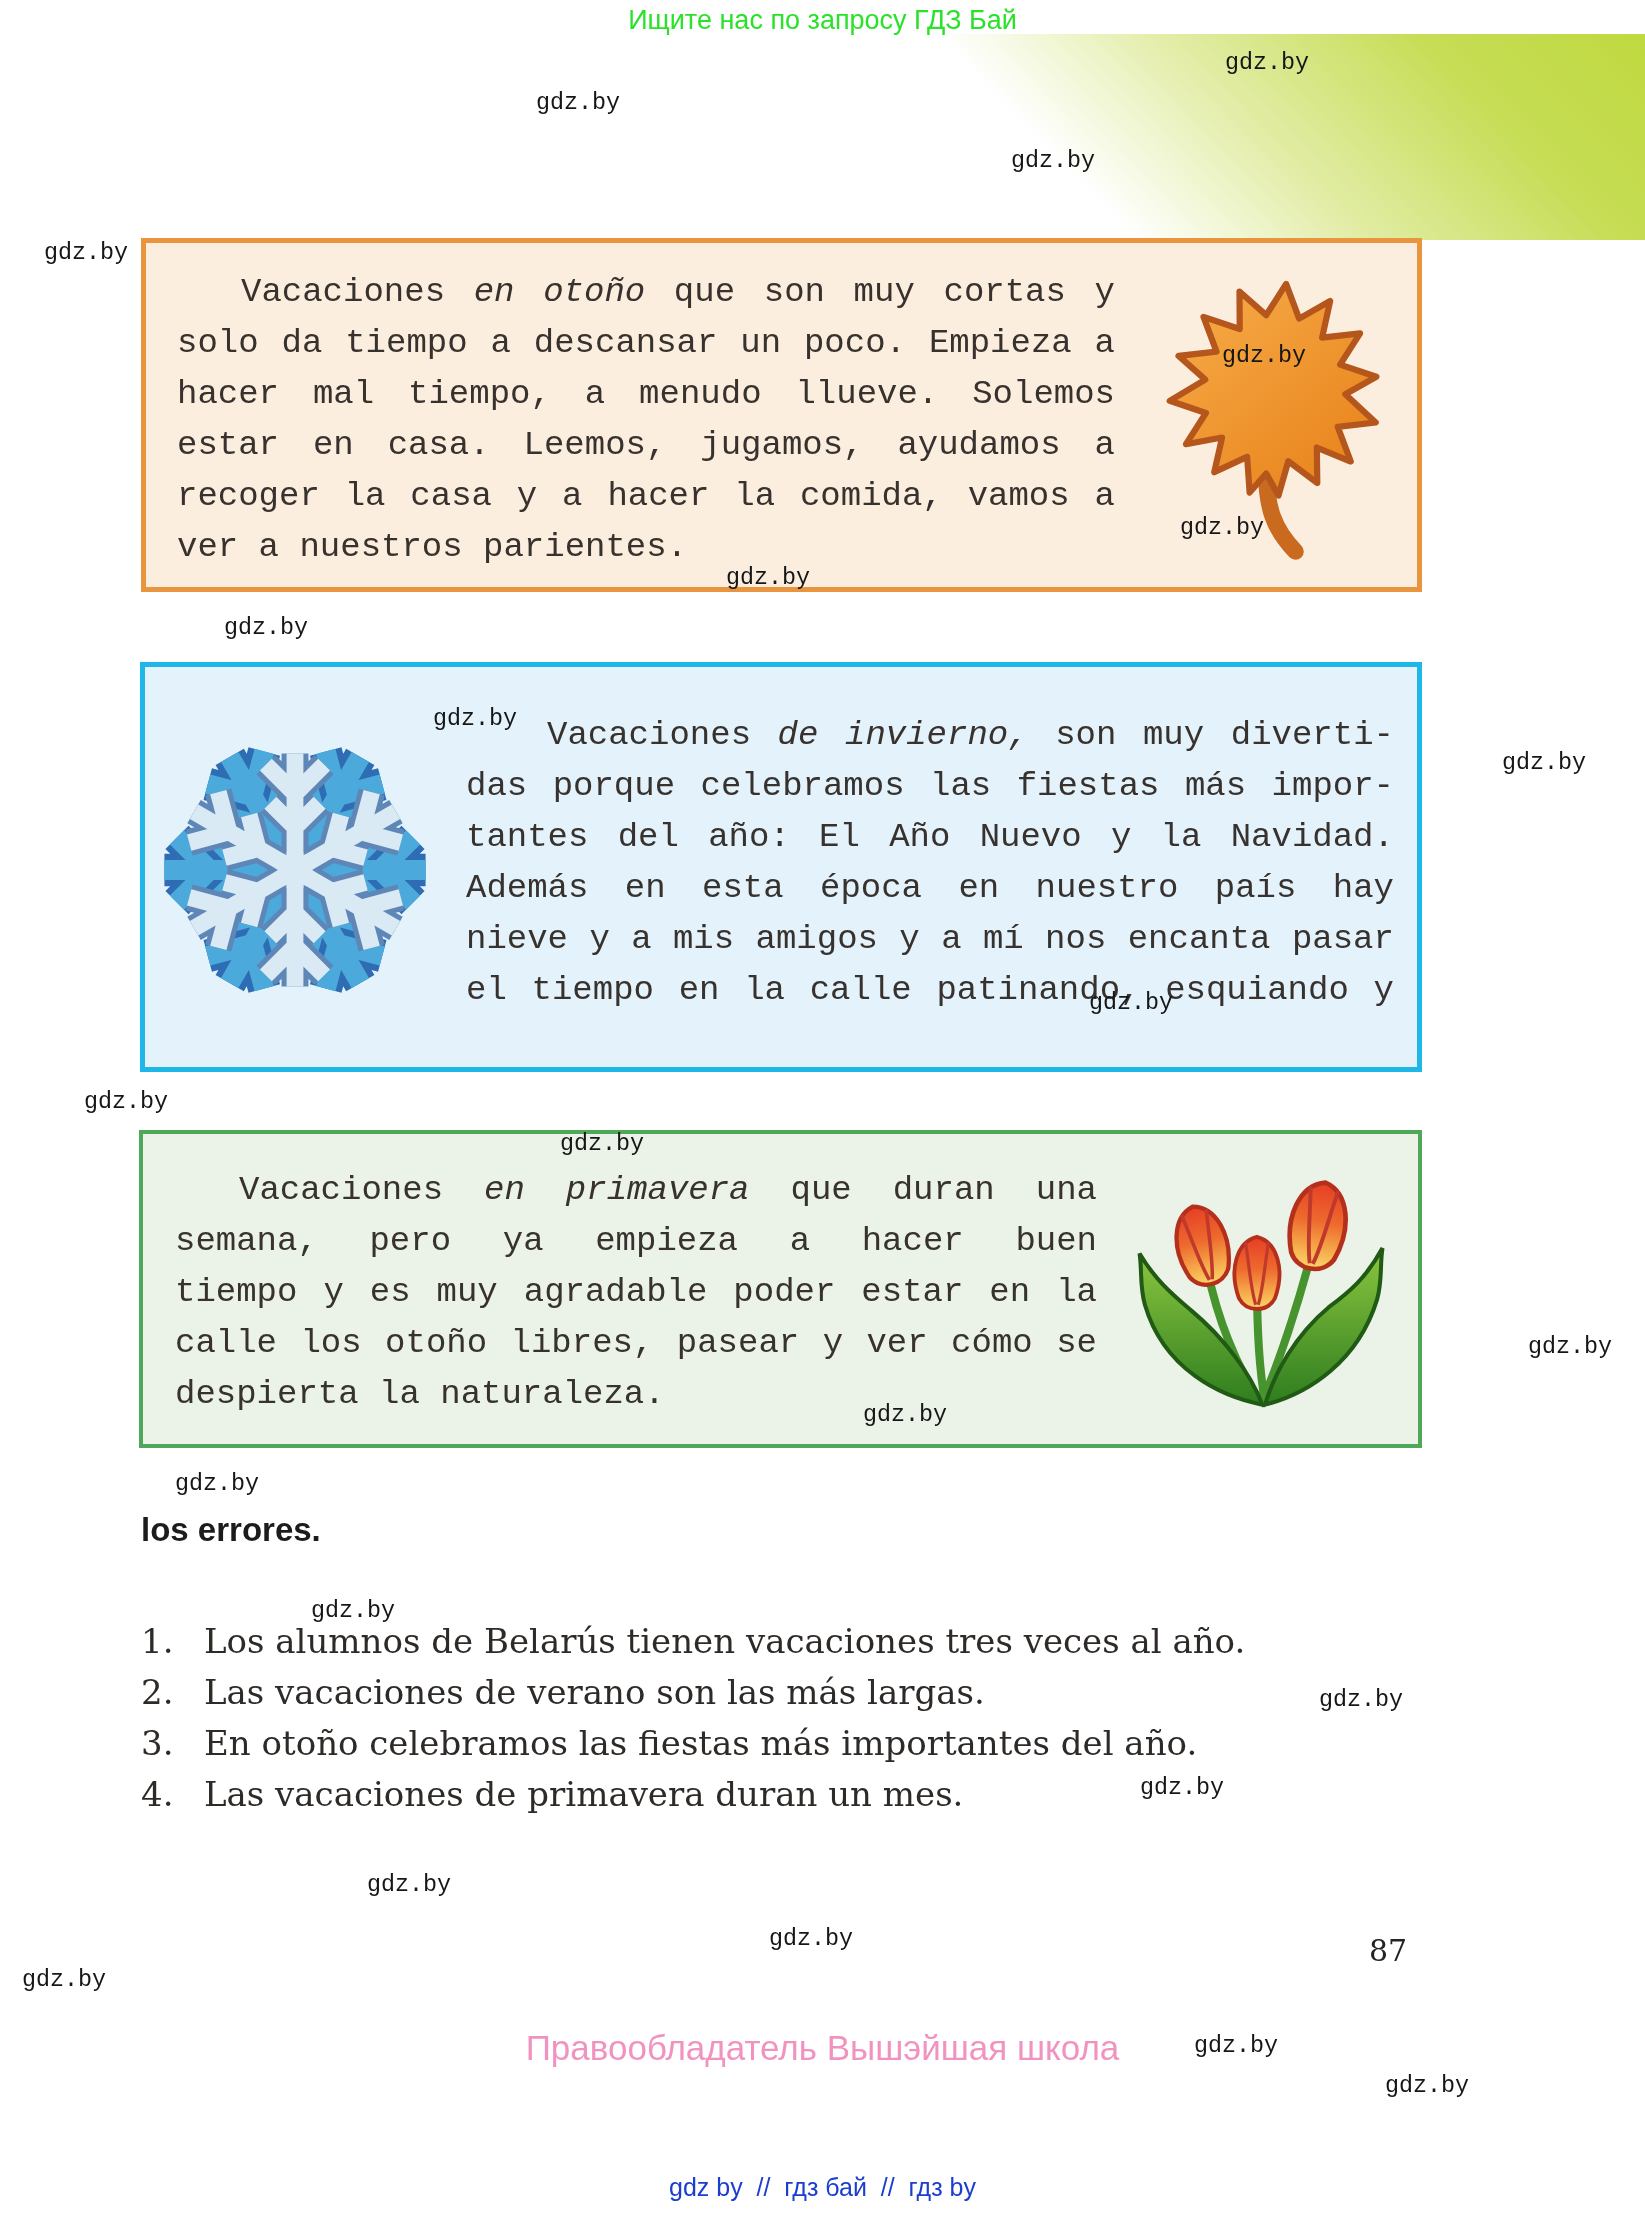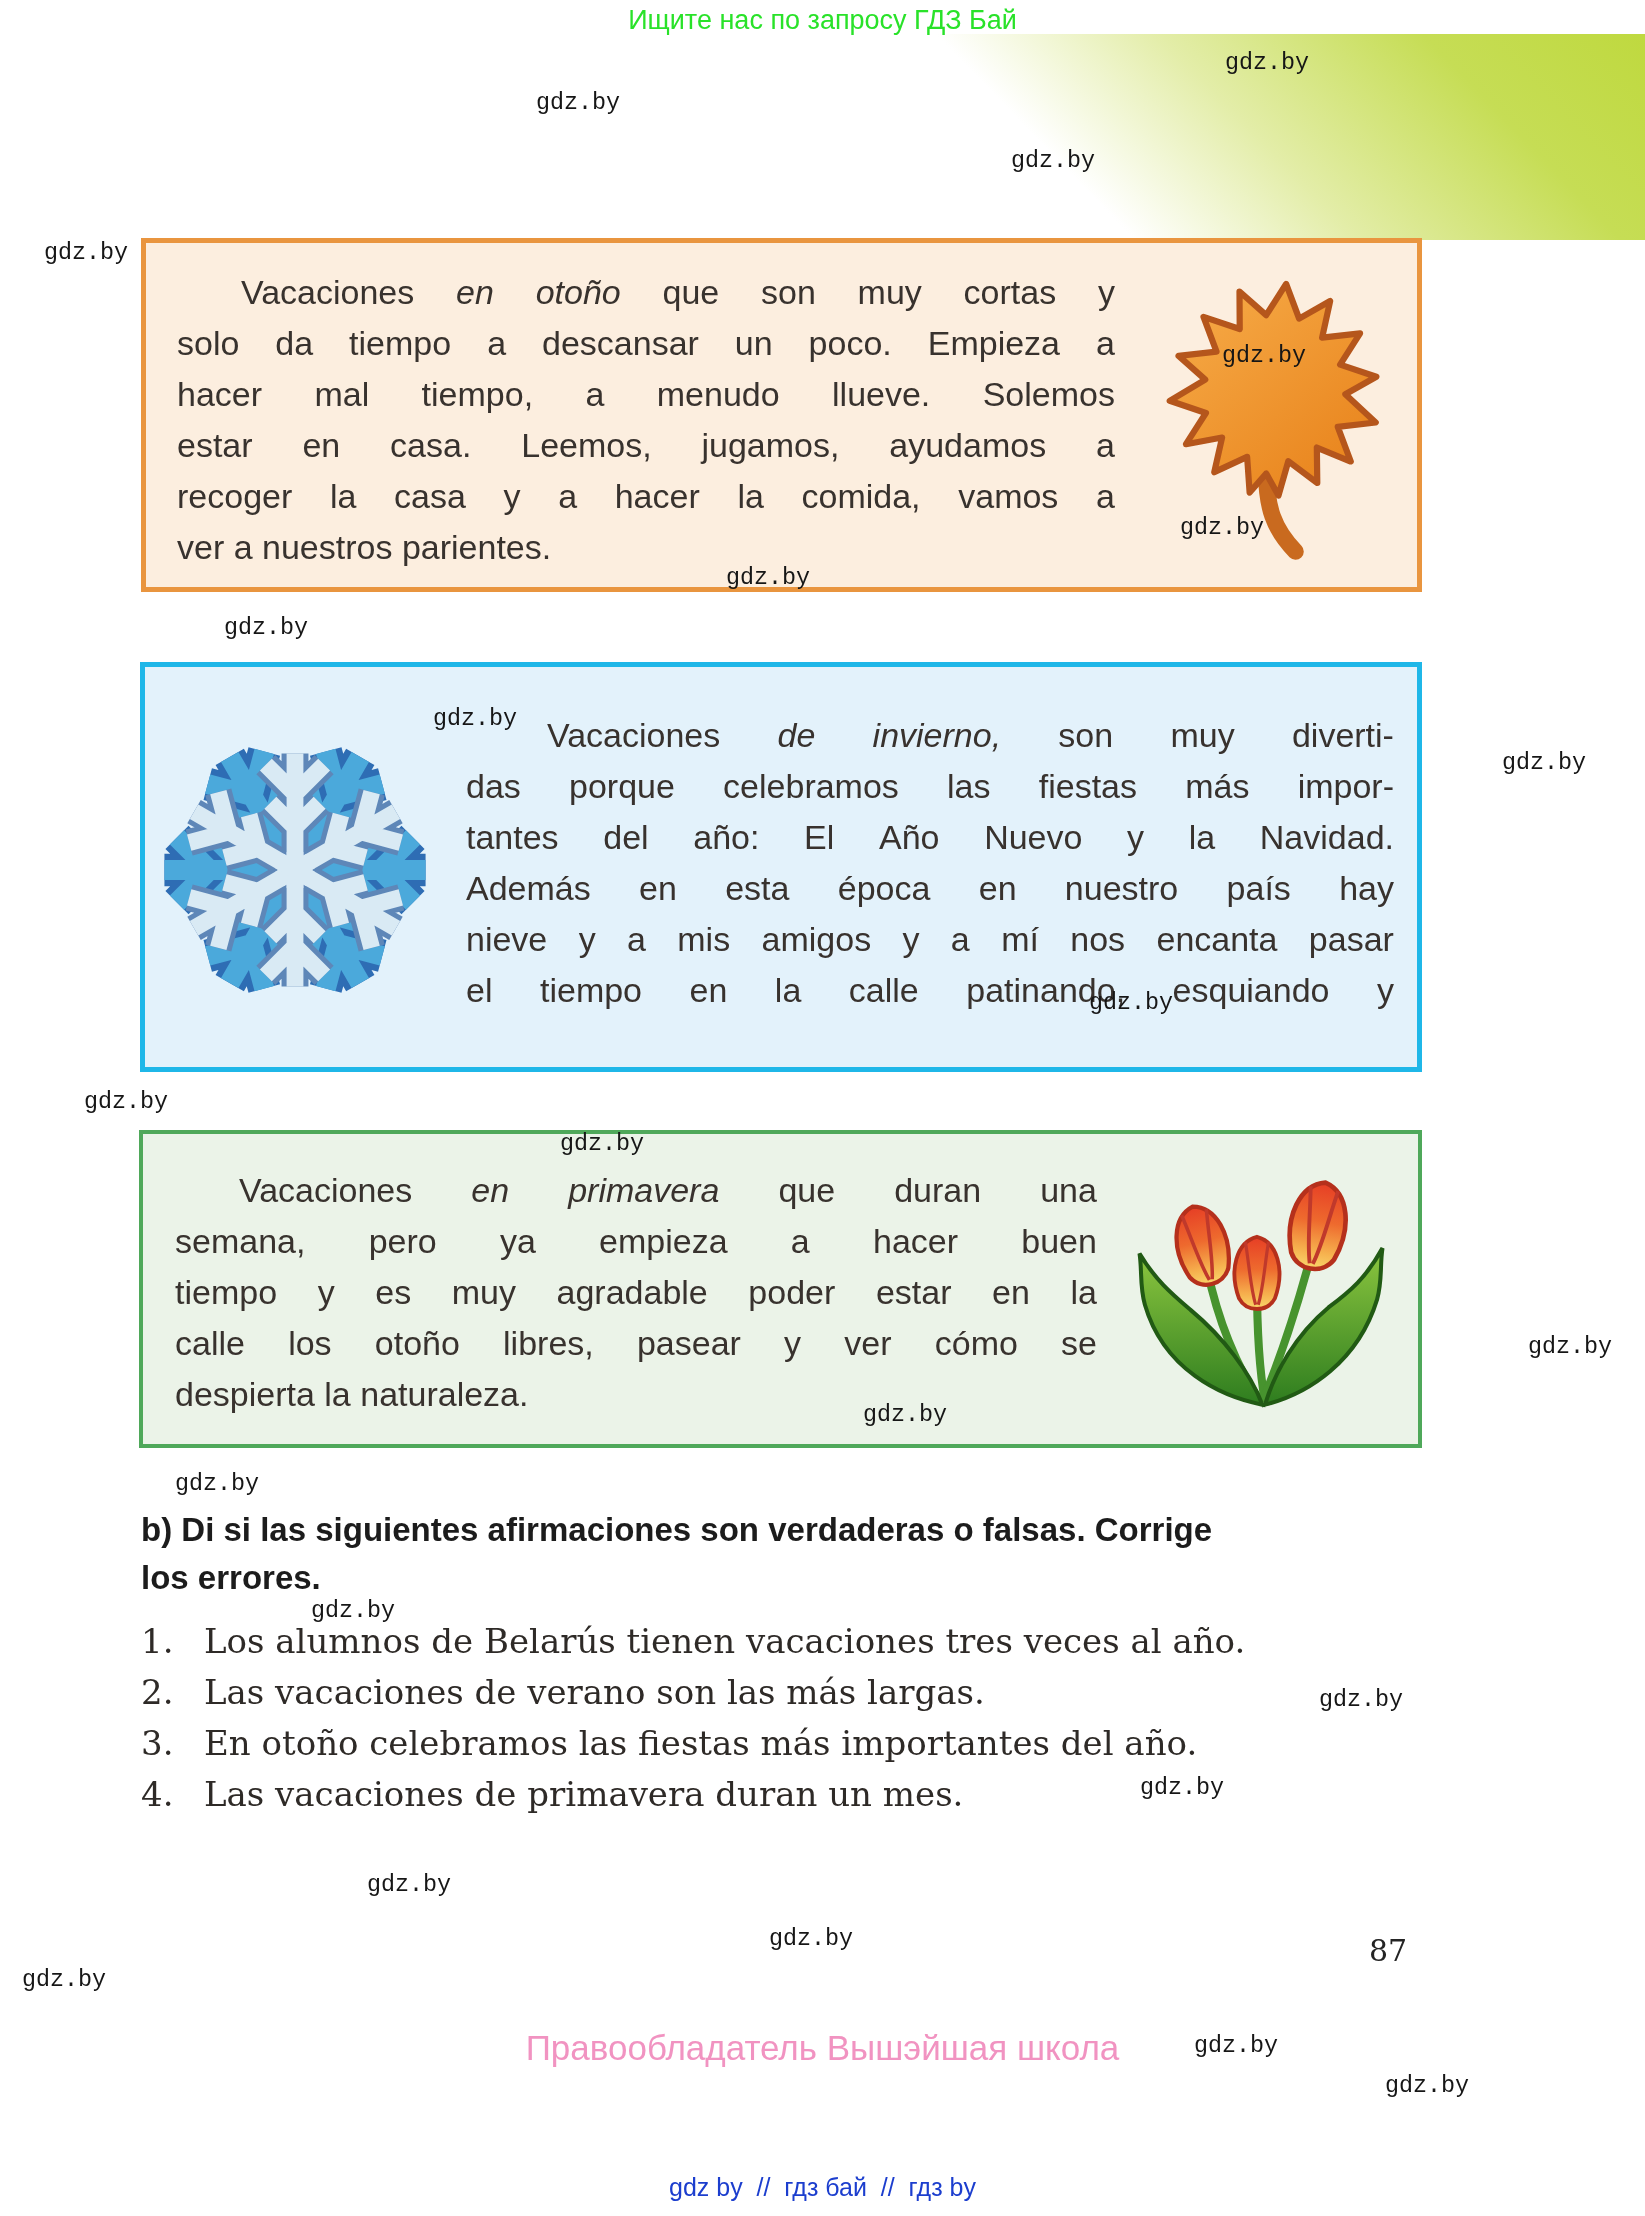--- a/index.html
+++ b/index.html
@@ -16,21 +16,21 @@
         z-index:6;white-space:nowrap;font-family:Liberation Mono, monospace;}
 
   .box{position:absolute;box-sizing:border-box;border-style:solid;}
   .box.autumn{left:141px;top:238px;width:1281px;height:354px;border-width:5.6px;
         border-color:#E9953F;background:#FCEEDF;}
   .box.winter{left:140px;top:662px;width:1282px;height:410px;border-width:5.6px;
         border-color:#1FB7E8;background:#E3F2FB;}
   .box.spring{left:139px;top:1130px;width:1283px;height:318px;border-width:4.8px;
         border-color:#4FA85A;background:#EBF3E8;}
 
-  .box-text{position:absolute;font-family:Liberation Sans, sans-serif;font-size:34px;color:#38322e;}
+  .box-text{position:absolute;font-family:Liberation Mono, monospace;font-size:34px;color:#38322e;}
   .autumn .box-text{left:31px;top:24px;width:938px;}
   .winter .box-text{left:321px;top:43px;width:928px;}
   .spring .box-text{left:32px;top:31px;width:922px;}
 
   .line{line-height:51px;white-space:nowrap;}
   .line.just{display:flex;justify-content:space-between;}
   .line.first{padding-left:64px;}
   .winter .line.first{padding-left:81px;}
   .line.last{white-space:normal;}
 
@@ -310,21 +310,20 @@
       <path d="M141 48 C128 100 112 145 101 172" fill="none" stroke="#47932E" stroke-width="6"></path>
       <path d="M101 174 C70 168 28 148 14 100 C10 86 12 74 10 62 C22 82 34 92 48 104 C72 124 92 150 101 174 Z" fill="url(#leafGrad)" stroke="#215A14" stroke-width="3"></path>
       <path d="M103 174 C135 166 172 142 186 96 C190 82 188 70 190 58 C178 80 166 90 150 102 C126 122 110 150 103 174 Z" fill="url(#leafGrad)" stroke="#215A14" stroke-width="3"></path>
       <use href="#bud" transform="translate(58,62) rotate(-14) scale(1.05)"></use>
       <use href="#bud" transform="translate(97,82) scale(0.95)"></use>
       <use href="#bud" transform="translate(141,48) rotate(10) scale(1.15)"></use>
     </svg>
   </div>
 
   <div class="heading">
-    <div>b) Di si las siguientes afirmaciones son verdaderas o falsas. Corrige</div>
     <div>los errores.</div>
   </div>
 
   <div class="list">
       <div class="item"><span class="num">1.</span><span>Los alumnos de Belarús tienen vacaciones tres veces al año.</span></div>
       <div class="item"><span class="num">2.</span><span>Las vacaciones de verano son las más largas.</span></div>
       <div class="item"><span class="num">3.</span><span>En otoño celebramos las fiestas más importantes del año.</span></div>
       <div class="item"><span class="num">4.</span><span>Las vacaciones de primavera duran un mes.</span></div>
     </div>
 

